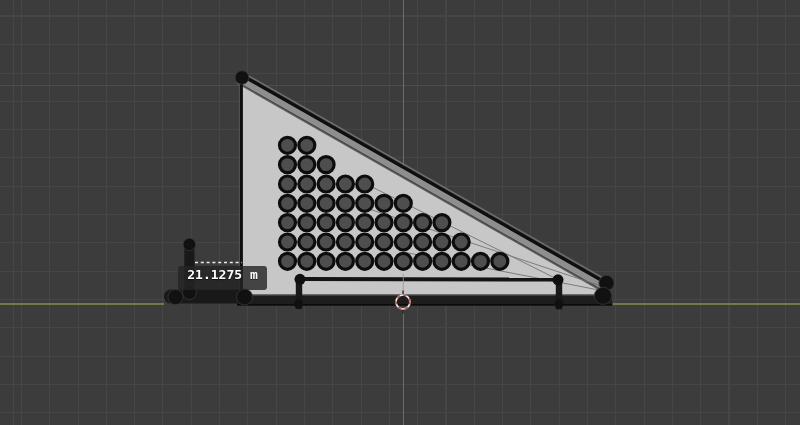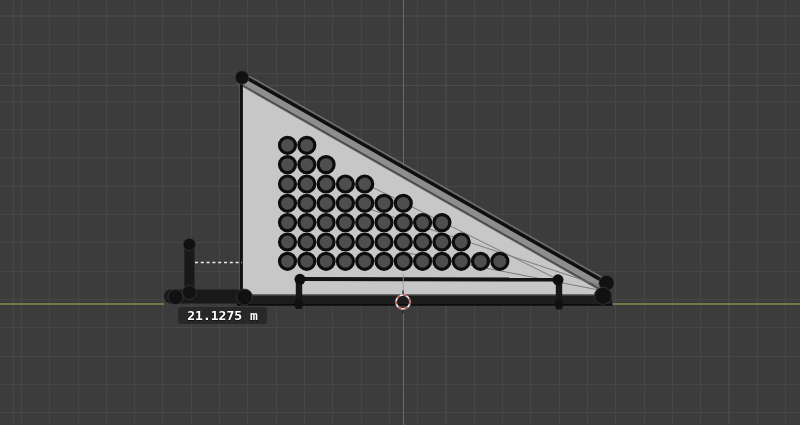--- a/index.html
+++ b/index.html
@@ -23,26 +23,25 @@
   }
   .grid-major-h{position:absolute;left:0;top:85px;width:800px;height:1px;
     background:var(--grid-major);opacity:.9;z-index:1;}
   .axis{position:absolute;z-index:1;}
   .axis-z-top{left:402.6px;top:0;width:1.5px;height:167px;background:var(--blue);}
   .axis-z-bottom{left:402.6px;top:311px;width:1.5px;height:114px;background:var(--blue);}
   .axis-y-left{left:0;top:303px;width:164px;height:1.5px;background:var(--green);}
   .axis-y-right{left:613px;top:303px;width:187px;height:1.5px;background:var(--green);}
   svg.scene{position:absolute;left:0;top:0;z-index:2;}
   .measure-label{
-    position:absolute;left:178px;top:266px;width:89px;height:17px;z-index:3;
+    position:absolute;left:178px;top:266px;width:89px;height:24px;z-index:3;
     background:var(--label-bg);border-radius:3px;
     color:var(--label-text);font:600 13px/17px "DejaVu Sans Mono", monospace;
     text-align:center;white-space:pre;
     text-shadow:0 1px 1px rgba(0,0,0,.6);
-    margin-top:41px;
   }
 </style>
 </head>
 <body>
 
 <div class="viewport">
 
   <div class="grid-major-h"></div>
   <div class="axis axis-z-top"></div>
   <div class="axis axis-z-bottom"></div>

